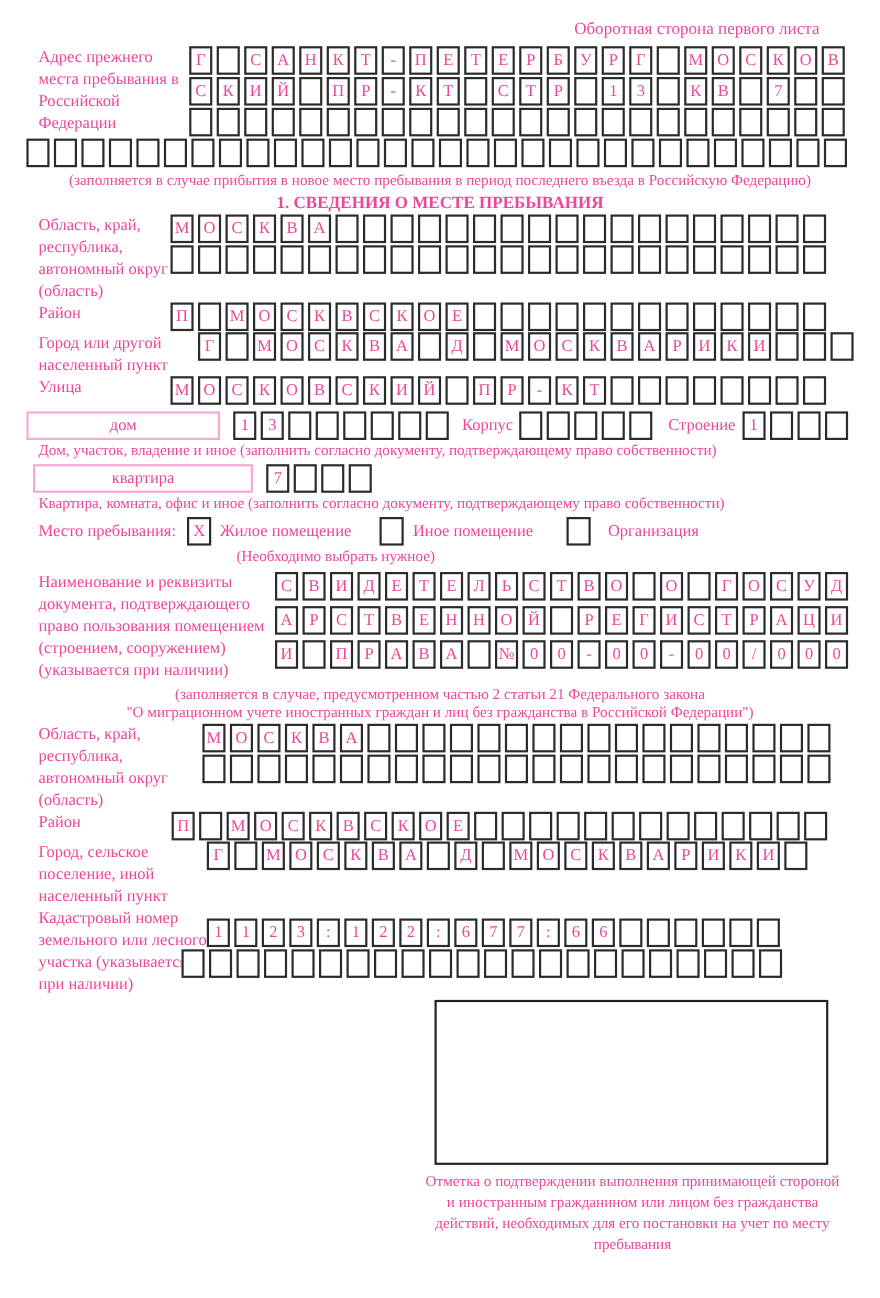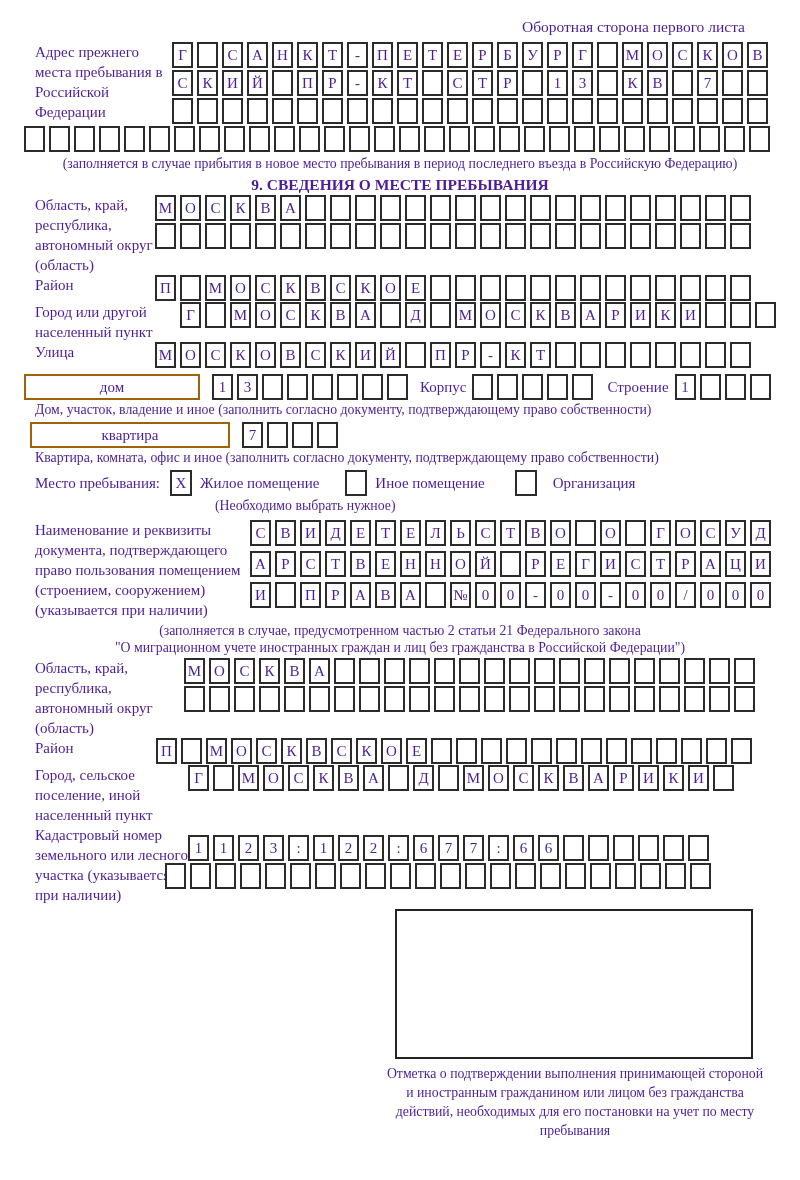--- a/index.html
+++ b/index.html
@@ -1,18 +1,18 @@
 <!DOCTYPE html>
 <html><head>
 <meta charset="utf-8">
 <style>
   html,body { margin:0; padding:0; background:#fff; }
   .page {
     position:relative; width:800px; height:1180px; margin:0 auto;
-    background:#fff; color:#4c1d95; overflow:hidden;
+    background:#fff; color:#ec4899; overflow:hidden;
     font-family:"Liberation Serif","DejaVu Serif",serif; font-size:15px;
   }
   .sheet-title { padding:18px 55px 0 0; text-align:right; font-size:15.5px; height:20px; }
 
   
   .cell {
     display:inline-block; box-sizing:border-box; width:21px; height:26px;
     border:2px solid #2b2b2b; margin-right:4px; text-align:center;
     line-height:22px; font-size:15px; vertical-align:top; background:#fff;
   }
@@ -25,21 +25,21 @@
   .w172 { width:172px; } .w155 { width:155px; } .w180 { width:180px; }
   .w250 { width:250px; } .w184 { width:184px; } .w156 { width:156px; } .w228 { width:188px; }
 
   .fullrow { padding-left:24px; }
   .caption { text-align:center; font-size:13.8px; height:17px; line-height:17px; }
   .caption-left { padding-left:35px; font-size:13.8px; height:17px; line-height:17px; }
   .sec-head { text-align:center; font-weight:bold; font-size:15.5px; height:20px; line-height:20px; margin-top:3px; }
 
   .inline-row { white-space:nowrap; height:27px; line-height:26px; padding-left:24px; }
   .namedbox {
-    display:inline-block; box-sizing:border-box; border:2px solid #a16207;
+    display:inline-block; box-sizing:border-box; border:2px solid #f9a8d4;
     height:26px; line-height:22px; text-align:center; vertical-align:top; background:#fff;
   }
   .bw176 { width:176px; } .bw200 { width:200px; }
   .inlabel { display:inline-block; vertical-align:top; line-height:26px; }
   .chk {
     display:inline-block; box-sizing:border-box; width:22px; height:26px;
     border:2px solid #2b2b2b; text-align:center; line-height:22px;
     font-size:15px; vertical-align:top; background:#fff;
   }
   .ml6{margin-left:6px;} .ml8{margin-left:8px;} .ml10{margin-left:10px;}
@@ -71,21 +71,21 @@
     <div class="flabel w172">Адрес прежнего места пребывания в Российской Федерации</div>
     <div class="rows">
       <div class="cellrow"><span class="cell">Г</span><span class="cell"></span><span class="cell">С</span><span class="cell">А</span><span class="cell">Н</span><span class="cell">К</span><span class="cell">Т</span><span class="cell">-</span><span class="cell">П</span><span class="cell">Е</span><span class="cell">Т</span><span class="cell">Е</span><span class="cell">Р</span><span class="cell">Б</span><span class="cell">У</span><span class="cell">Р</span><span class="cell">Г</span><span class="cell"></span><span class="cell">М</span><span class="cell">О</span><span class="cell">С</span><span class="cell">К</span><span class="cell">О</span><span class="cell">В</span></div>
       <div class="cellrow"><span class="cell">С</span><span class="cell">К</span><span class="cell">И</span><span class="cell">Й</span><span class="cell"></span><span class="cell">П</span><span class="cell">Р</span><span class="cell">-</span><span class="cell">К</span><span class="cell">Т</span><span class="cell"></span><span class="cell">С</span><span class="cell">Т</span><span class="cell">Р</span><span class="cell"></span><span class="cell">1</span><span class="cell">3</span><span class="cell"></span><span class="cell">К</span><span class="cell">В</span><span class="cell"></span><span class="cell">7</span><span class="cell"></span><span class="cell"></span></div>
       <div class="cellrow"><span class="cell"></span><span class="cell"></span><span class="cell"></span><span class="cell"></span><span class="cell"></span><span class="cell"></span><span class="cell"></span><span class="cell"></span><span class="cell"></span><span class="cell"></span><span class="cell"></span><span class="cell"></span><span class="cell"></span><span class="cell"></span><span class="cell"></span><span class="cell"></span><span class="cell"></span><span class="cell"></span><span class="cell"></span><span class="cell"></span><span class="cell"></span><span class="cell"></span><span class="cell"></span><span class="cell"></span></div>
     </div>
   </div>
   <div class="cellrow fullrow"><span class="cell"></span><span class="cell"></span><span class="cell"></span><span class="cell"></span><span class="cell"></span><span class="cell"></span><span class="cell"></span><span class="cell"></span><span class="cell"></span><span class="cell"></span><span class="cell"></span><span class="cell"></span><span class="cell"></span><span class="cell"></span><span class="cell"></span><span class="cell"></span><span class="cell"></span><span class="cell"></span><span class="cell"></span><span class="cell"></span><span class="cell"></span><span class="cell"></span><span class="cell"></span><span class="cell"></span><span class="cell"></span><span class="cell"></span><span class="cell"></span><span class="cell"></span><span class="cell"></span><span class="cell"></span></div>
   <div class="caption mt2">(заполняется в случае прибытия в новое место пребывания в период последнего въезда в Российскую Федерацию)</div>
 
-  <div class="sec-head">9. СВЕДЕНИЯ О МЕСТЕ ПРЕБЫВАНИЯ</div>
+  <div class="sec-head">1. СВЕДЕНИЯ О МЕСТЕ ПРЕБЫВАНИЯ</div>
 
   <div class="field">
     <div class="flabel w155">Область, край, республика, автономный округ (область)</div>
     <div class="rows">
       <div class="cellrow"><span class="cell">М</span><span class="cell">О</span><span class="cell">С</span><span class="cell">К</span><span class="cell">В</span><span class="cell">А</span><span class="cell"></span><span class="cell"></span><span class="cell"></span><span class="cell"></span><span class="cell"></span><span class="cell"></span><span class="cell"></span><span class="cell"></span><span class="cell"></span><span class="cell"></span><span class="cell"></span><span class="cell"></span><span class="cell"></span><span class="cell"></span><span class="cell"></span><span class="cell"></span><span class="cell"></span><span class="cell"></span></div>
       <div class="cellrow"><span class="cell"></span><span class="cell"></span><span class="cell"></span><span class="cell"></span><span class="cell"></span><span class="cell"></span><span class="cell"></span><span class="cell"></span><span class="cell"></span><span class="cell"></span><span class="cell"></span><span class="cell"></span><span class="cell"></span><span class="cell"></span><span class="cell"></span><span class="cell"></span><span class="cell"></span><span class="cell"></span><span class="cell"></span><span class="cell"></span><span class="cell"></span><span class="cell"></span><span class="cell"></span><span class="cell"></span></div>
     </div>
   </div>
 
   <div class="field">

